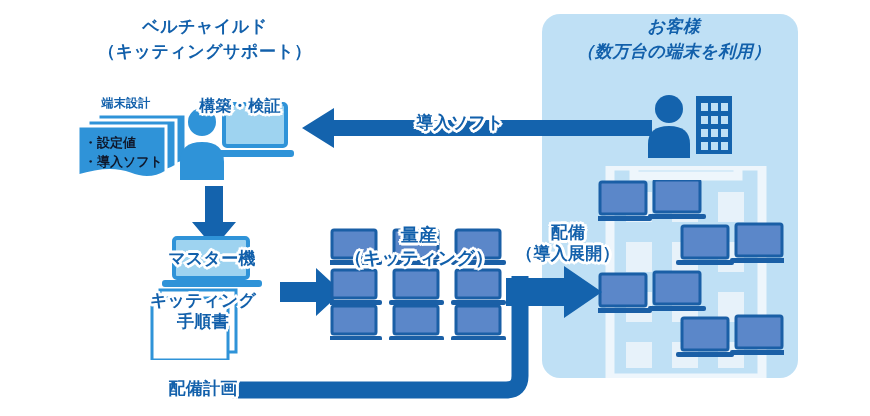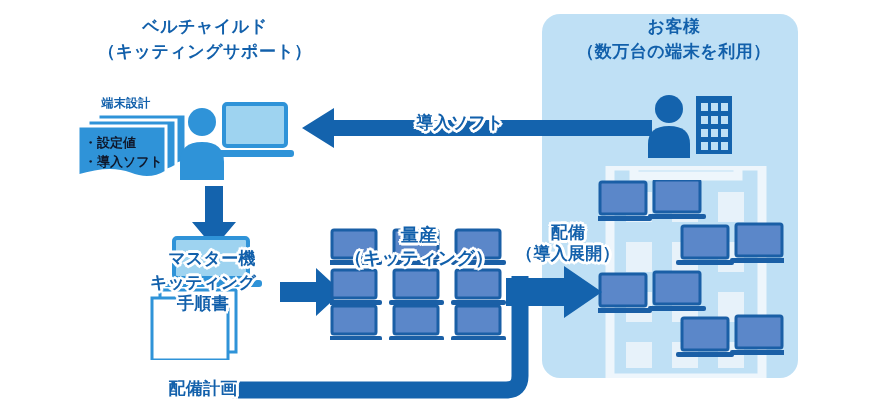--- a/index.html
+++ b/index.html
@@ -13,21 +13,21 @@
     left:542px;top:14px;width:256px;height:364px;
     background:#bfe0f5;border-radius:18px;
   }
 
   
   .hdr{
     color:#1260ab;font-weight:bold;font-size:17px;line-height:1.45;
     text-align:center;letter-spacing:0.5px;white-space:pre-line;
   }
   #vendor-heading{left:60px;top:14px;width:290px;}
-  #customer-heading{left:560px;top:14px;width:228px;}
+  #customer-heading{left:560px;top:14px;width:228px;font-style:italic;}
 
   
   .olabel{
     color:#1260ab;font-weight:bold;text-align:center;white-space:pre-line;
     line-height:1.25;letter-spacing:0.3px;
     -webkit-text-stroke:4px #ffffff;
     paint-order:stroke fill;
     text-shadow:
       2px 0 #fff,-2px 0 #fff,0 2px #fff,0 -2px #fff,
       2px 2px #fff,-2px 2px #fff,2px -2px #fff,-2px -2px #fff,
@@ -138,36 +138,37 @@
   <div class="abs" style="left:84px;top:134px;width:92px;font-size:13px;font-weight:bold;
        color:#0f172a;line-height:1.45;white-space:pre-line;">・設定値
 ・導入ソフト</div>
 
   <svg class="abs" style="left:178px;top:100px;" width="116" height="80">
     <rect x="46" y="4" width="62" height="42" rx="3" fill="#9ed3f0" stroke="#2f93d8" stroke-width="4"></rect>
     <rect x="38" y="50" width="78" height="7" rx="3" fill="#2f93d8"></rect>
     <circle cx="24" cy="22" r="14" fill="#2f93d8"></circle>
     <path d="M 2 80 L 2 62 Q 2 42 24 42 Q 46 42 46 62 L 46 80 Z" fill="#2f93d8"></path>
   </svg>
+  <div class="abs olabel" style="left:186px;top:96px;width:108px;font-size:16px;">構築・検証</div>
 
   <svg class="abs" style="left:192px;top:186px;" width="44" height="62">
     <path d="M 13 0 H 31 V 36 H 44 L 22 62 L 0 36 H 13 Z" fill="#1463ad"></path>
   </svg>
 
   <svg class="abs" style="left:158px;top:236px;" width="108" height="52">
     <rect x="16" y="2" width="74" height="40" rx="3" fill="#9ed3f0" stroke="#2f93d8" stroke-width="4"></rect>
     <rect x="4" y="44" width="100" height="7" rx="3" fill="#2f93d8"></rect>
   </svg>
   <div class="abs olabel" style="left:140px;top:248px;width:144px;font-size:17px;font-family:Liberation Serif, serif;">マスター機</div>
 
   <svg class="abs" style="left:148px;top:288px;" width="108" height="72">
     <rect x="12" y="2" width="76" height="62" fill="#ffffff" stroke="#2f93d8" stroke-width="3"></rect>
     <rect x="4" y="10" width="76" height="62" fill="#ffffff" stroke="#2f93d8" stroke-width="3"></rect>
   </svg>
-  <div class="abs olabel" style="left:128px;top:272px;width:150px;font-size:17px;">キッティング
+  <div class="abs olabel" style="left:128px;top:290px;width:150px;font-size:17px;">キッティング
 手順書</div>
 
   <svg class="abs" style="left:280px;top:268px;" width="62" height="48">
     <path d="M 0 14 H 36 V 0 L 62 24 L 36 48 V 34 H 0 Z" fill="#1463ad"></path>
   </svg>
 
   <svg class="abs" style="left:330px;top:228px;" width="176" height="112">
     <g>
       <g transform="translate(0,0)">
         <rect x="2" y="2" width="44" height="28" rx="2" fill="#5b87c9" stroke="#1a5fa6" stroke-width="3"></rect>

